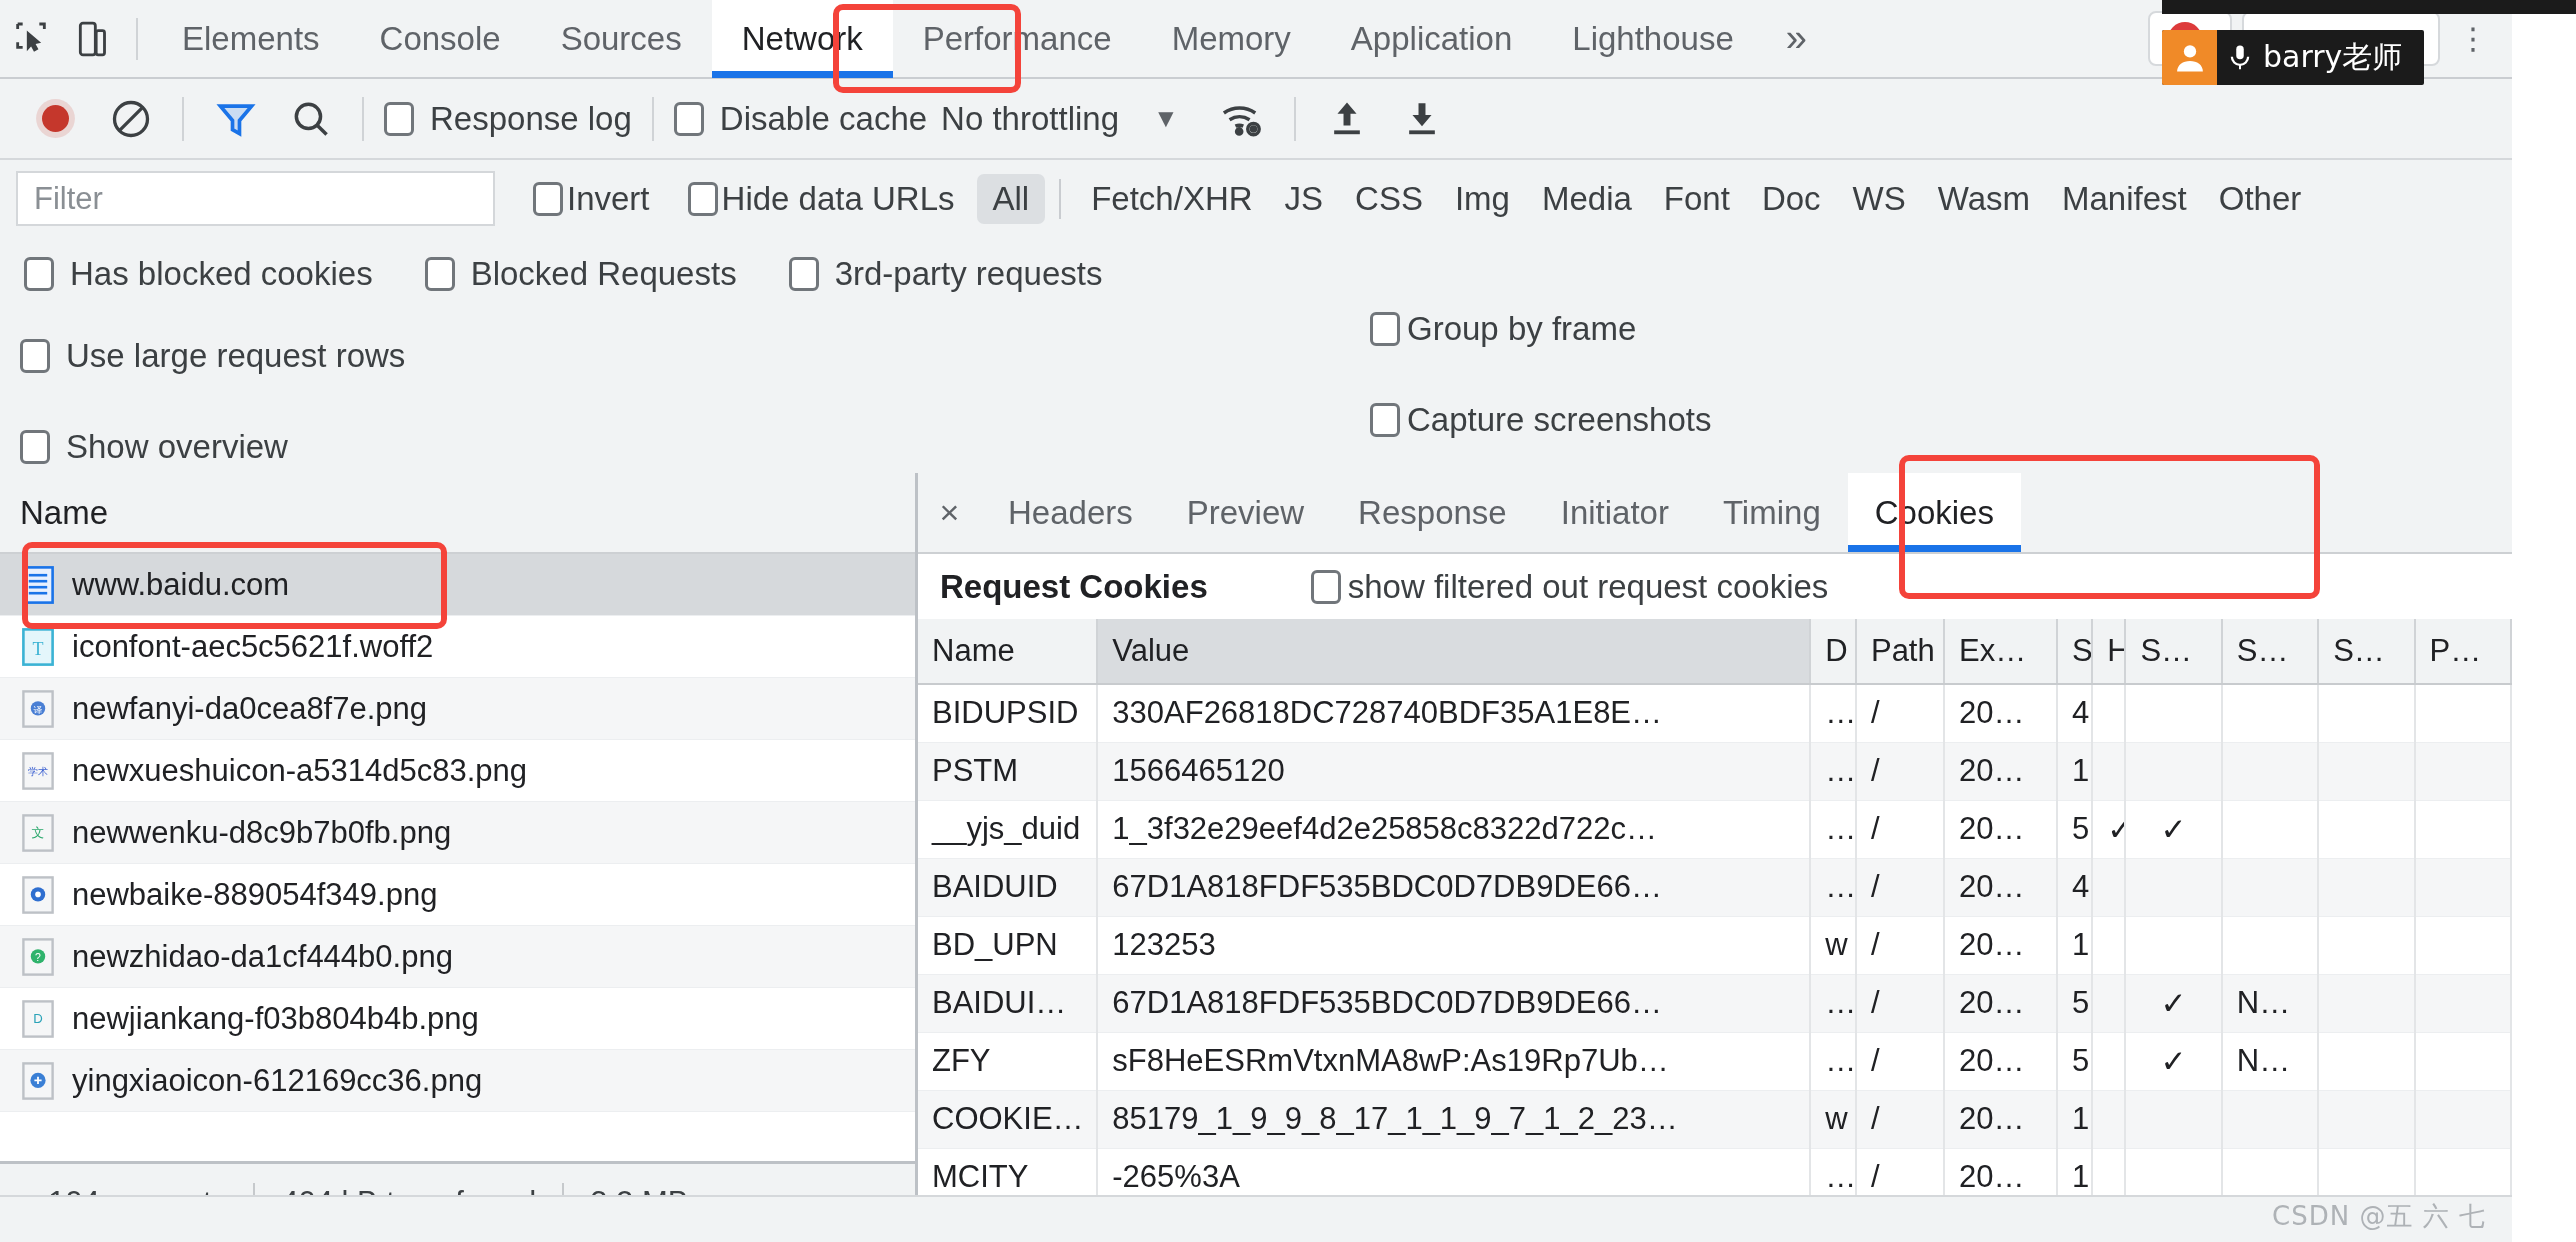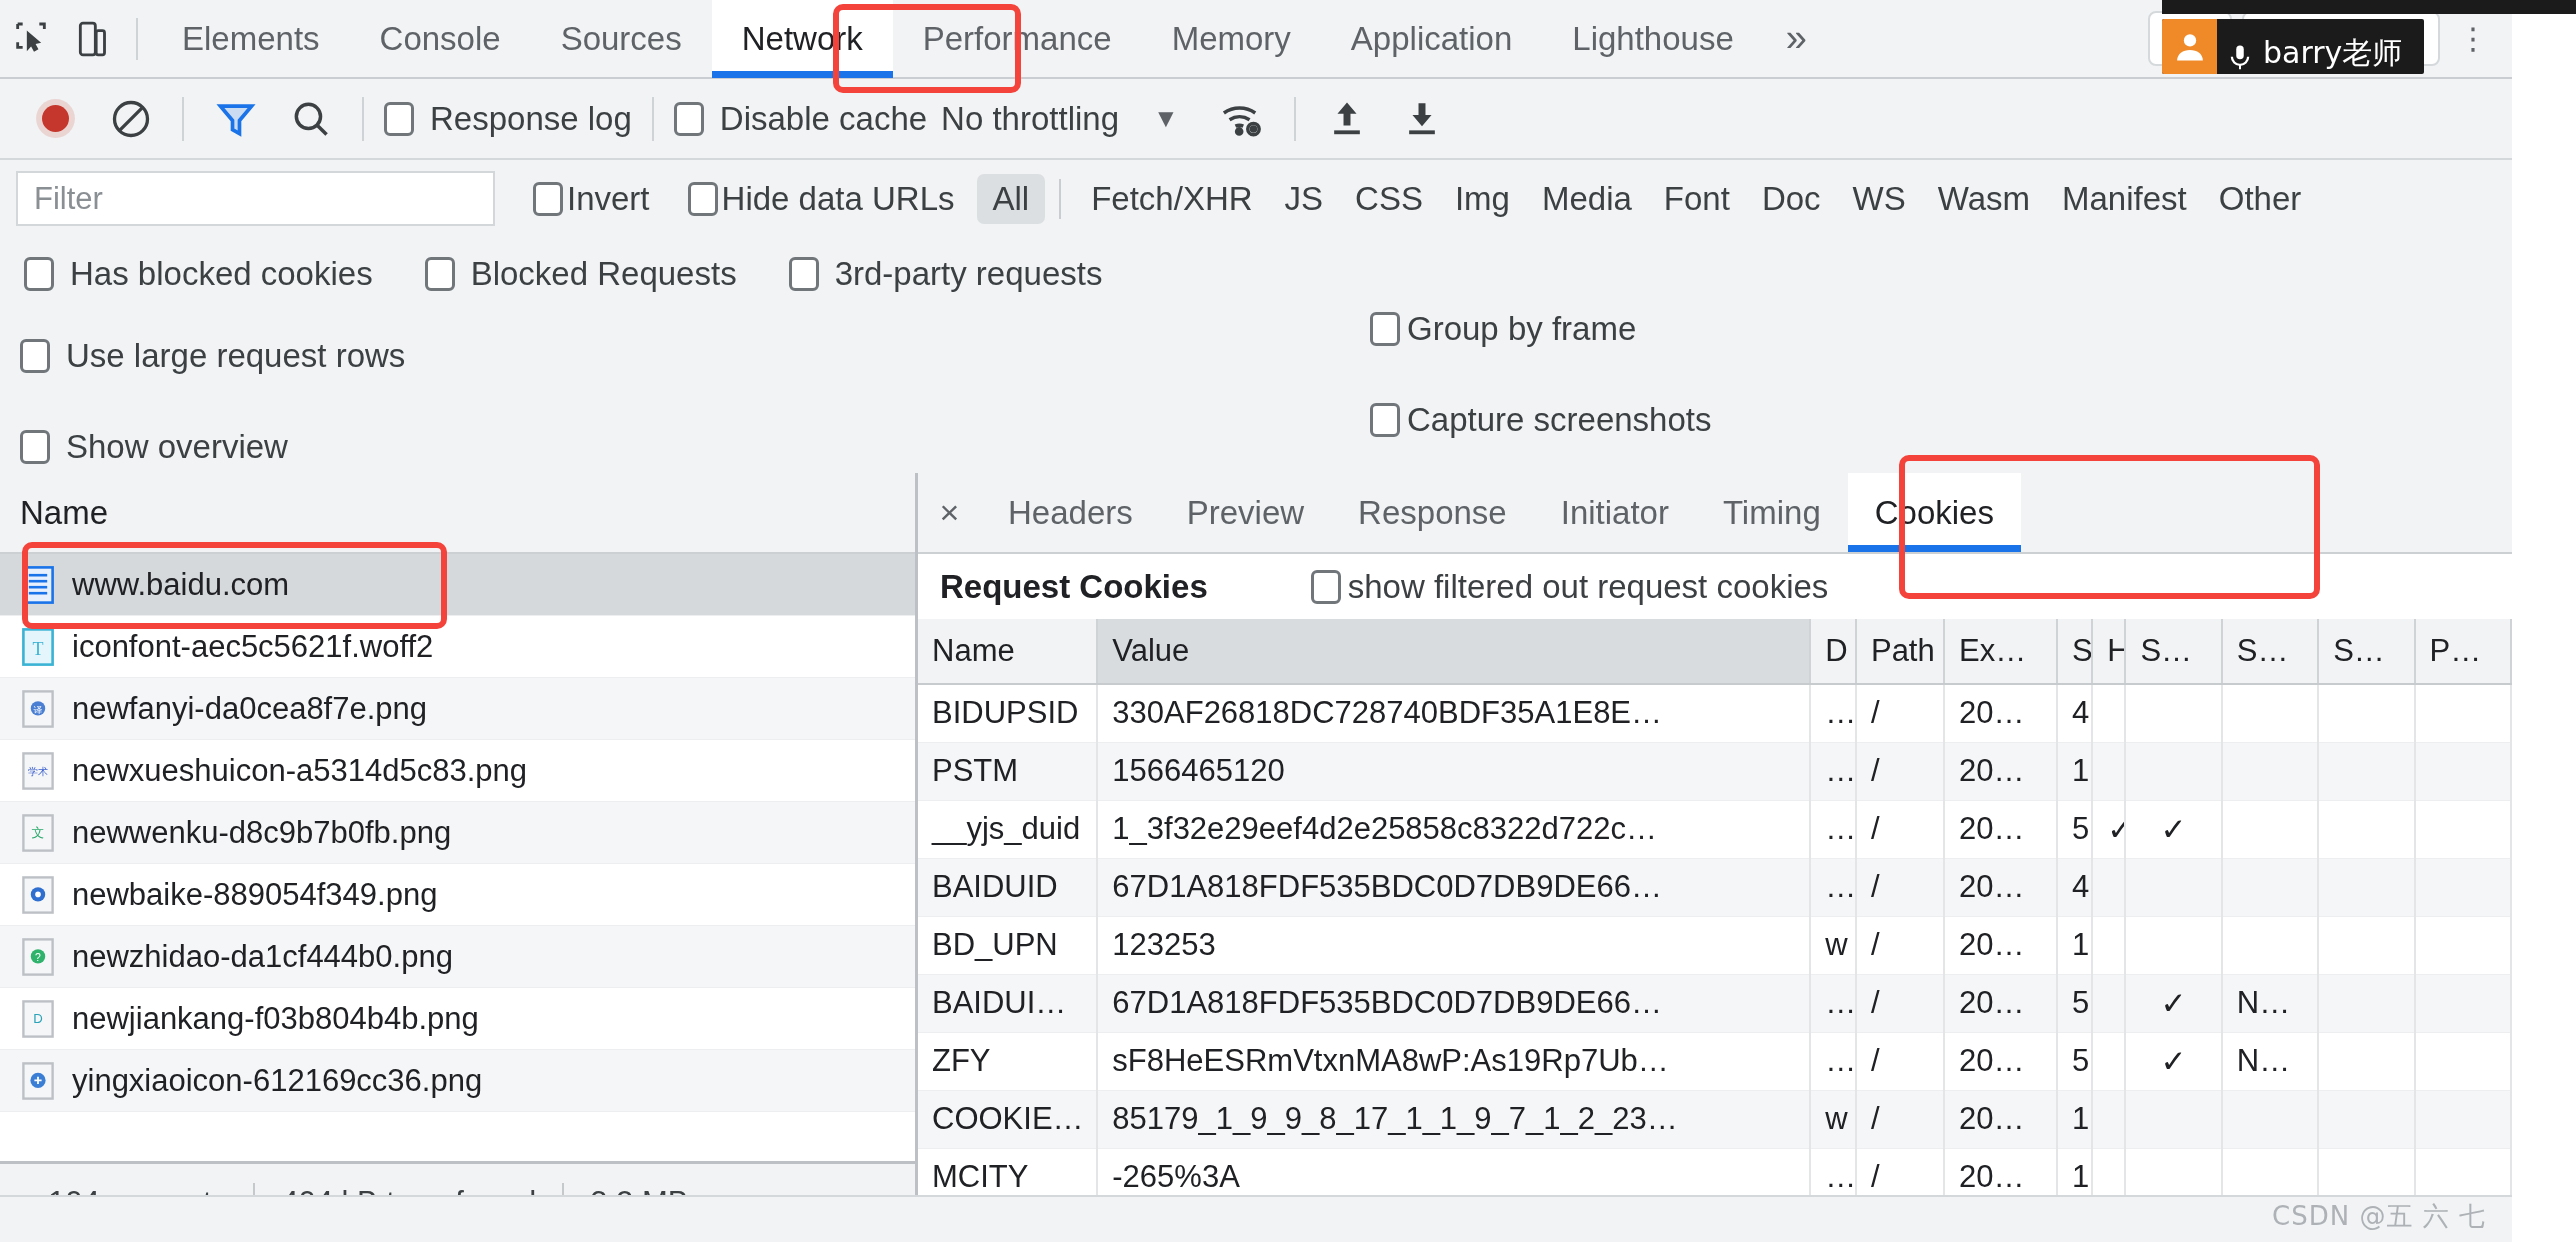--- a/index.html
+++ b/index.html
@@ -342,21 +342,21 @@
         <span></span>
       </div>
       <div class="settings-pill"></div>
       <div class="kebab"><span>⋮</span></div>
     </div>
   </div>
 
   <div class="redbox" style="left:833px; top:4px; width:188px; height:89px;"></div>
 
   <div class="barry-tail" style="left:2162px; top:0px; width:455px; height:14px;"></div>
-  <div class="barry-badge" style="left:2162px; top:19px;align-items:flex-end;">
+  <div class="barry-badge" style="left:2162px; top:30px;">
     <div class="barry-av">
       <svg width="36" height="36" viewBox="0 0 24 24" fill="#ffffff">
         <circle cx="12" cy="7.6" r="4.1"></circle>
         <path d="M3.4 21c0-4.3 3.9-7 8.6-7s8.6 2.7 8.6 7z"></path>
       </svg>
     </div>
     <div class="barry-mic">
       <svg width="30" height="32" viewBox="0 0 24 24" fill="#ffffff">
         <rect x="9" y="2" width="6" height="11" rx="3"></rect>
         <path d="M5.5 11a6.5 6.5 0 0 0 13 0" fill="none" stroke="#ffffff" stroke-width="1.8"></path>

